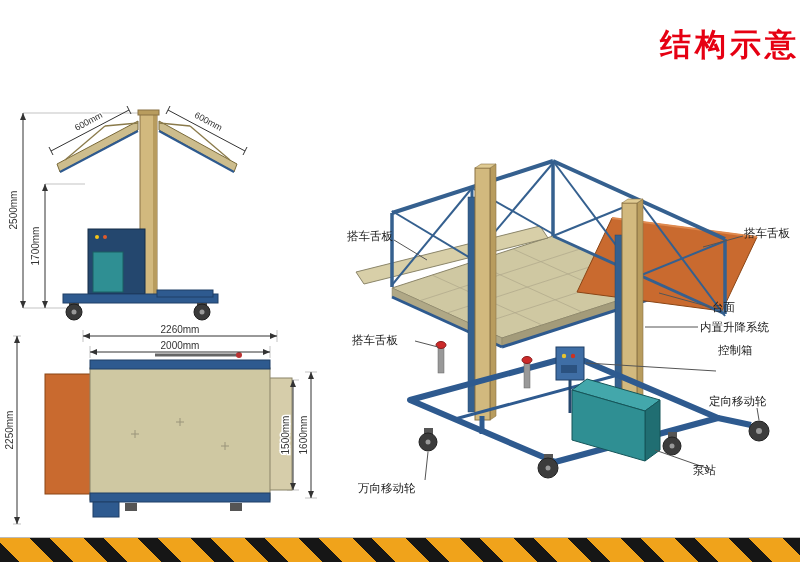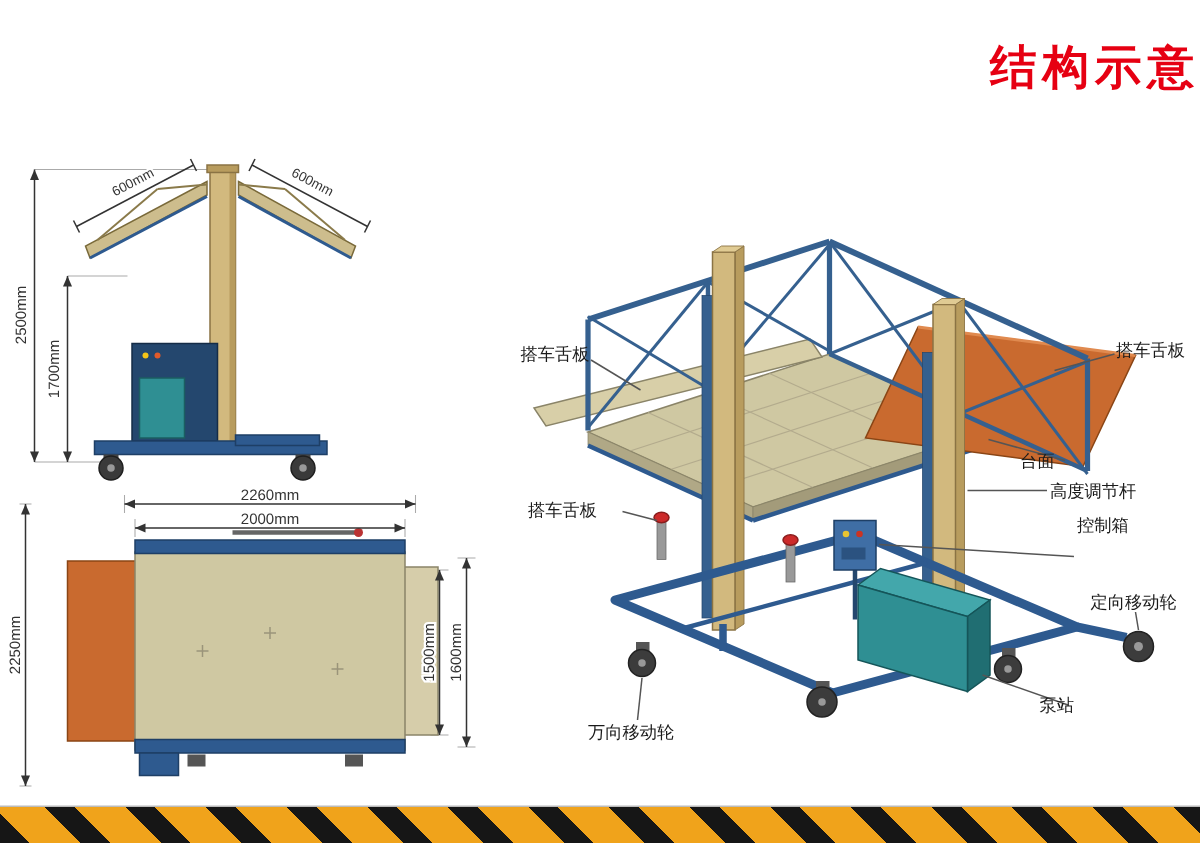--- a/index.html
+++ b/index.html
@@ -278,23 +278,23 @@
       <line x1="80" y1="206" x2="103" y2="212"></line>
       <line x1="381" y1="236" x2="251" y2="228"></line>
       <line x1="422" y1="273" x2="424" y2="285"></line>
       <line x1="377" y1="335" x2="320" y2="315"></line>
       <line x1="90" y1="345" x2="93" y2="317"></line>
     </g>
   </svg>
 
   <div class="part-label" style="left:347px;top:229px">搭车舌板</div>
   <div class="part-label" style="left:744px;top:226px">搭车舌板</div>
-  <div class="part-label" style="left:680px;top:300px">台面</div>
-  <div class="part-label" style="left:700px;top:320px">高度调节杆</div>
+  <div class="part-label" style="left:712px;top:300px">台面</div>
+  <div class="part-label" style="left:700px;top:320px">内置升降系统</div>
   <div class="part-label" style="left:352px;top:333px">搭车舌板</div>
   <div class="part-label" style="left:718px;top:343px">控制箱</div>
-  <div class="part-label" style="left:727px;top:394px">定向移动轮</div>
+  <div class="part-label" style="left:709px;top:394px">定向移动轮</div>
   <div class="part-label" style="left:693px;top:463px">泵站</div>
-  <div class="part-label" style="left:392px;top:481px">万向移动轮</div>
+  <div class="part-label" style="left:358px;top:481px">万向移动轮</div>
 
   <div class="hazard"></div>
 
 </div>
 
 </body></html>

